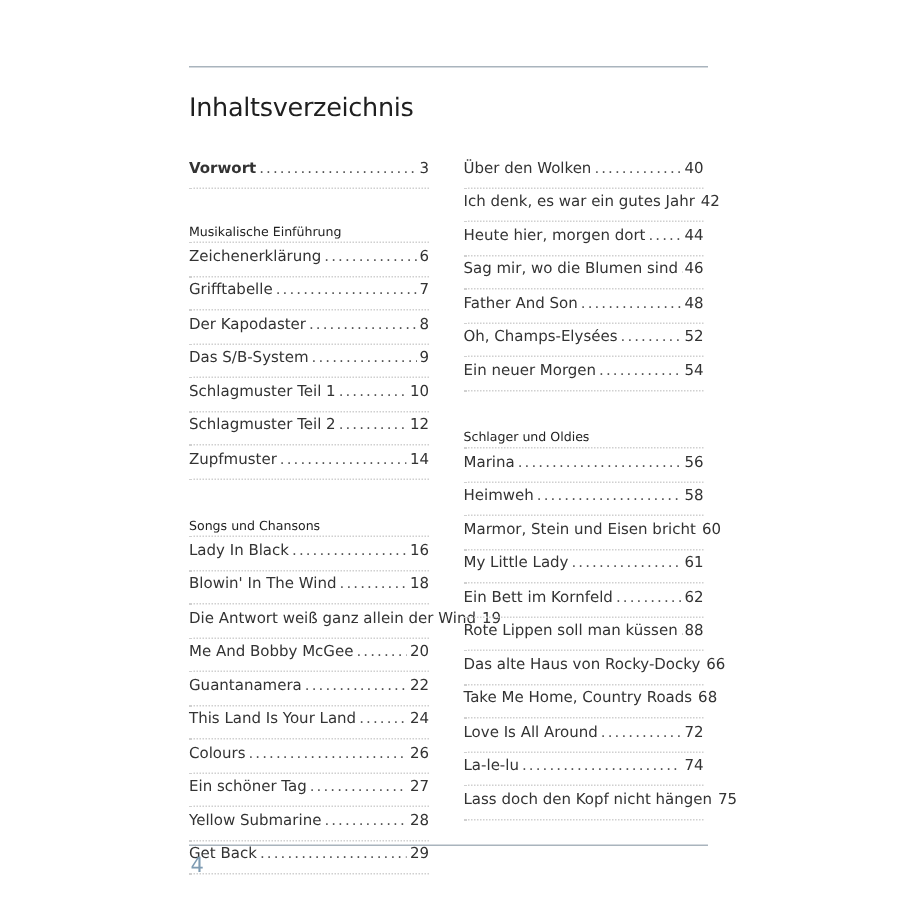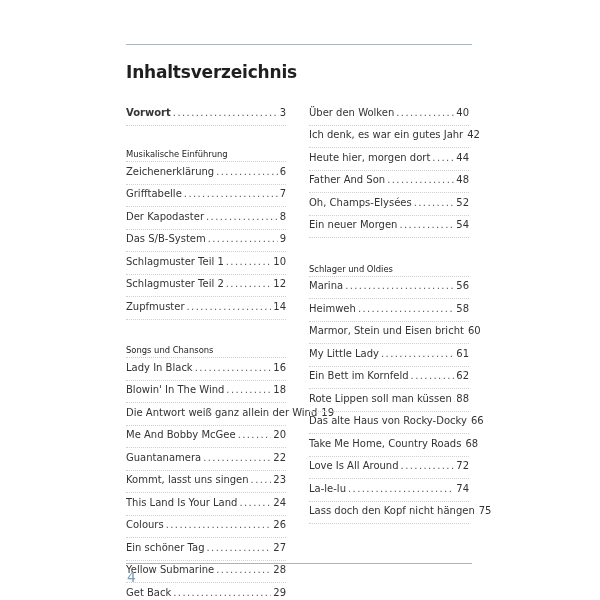--- a/index.html
+++ b/index.html
@@ -29,21 +29,21 @@
       left: 127px;
       top: 569px;
       font-size: 14px;
       color: #7f9cb3;
     }
     .title {
       position: absolute;
       left: 126px;
       top: 62px;
       font-size: 17px;
-      font-weight: bold;
+      font-weight: normal;
       color: #1f1f1f;
       letter-spacing: -0.2px;
     }
     .col {
       position: absolute;
       top: 103px;
       width: 160px;
     }
     .col.left { left: 126px; }
     .col.right { left: 309px; }
@@ -166,25 +166,20 @@
       <span class="label">Me And Bobby McGee</span>
       <span class="dots"></span>
       <span class="page">20</span>
     </div>
   <div class="entry">
       <span class="label">Guantanamera</span>
       <span class="dots"></span>
       <span class="page">22</span>
     </div>
   <div class="entry">
-      <span class="label">Kommt, lasst uns singen</span>
-      <span class="dots"></span>
-      <span class="page">23</span>
-    </div>
-  <div class="entry">
       <span class="label">This Land Is Your Land</span>
       <span class="dots"></span>
       <span class="page">24</span>
     </div>
   <div class="entry">
       <span class="label">Colours</span>
       <span class="dots"></span>
       <span class="page">26</span>
     </div>
   <div class="entry">
@@ -213,20 +208,25 @@
     </div>
   <div class="entry">
       <span class="label">Ich denk, es war ein gutes Jahr</span>
       <span class="dots"></span>
       <span class="page">42</span>
     </div>
   <div class="entry">
       <span class="label">Heute hier, morgen dort</span>
       <span class="dots"></span>
       <span class="page">44</span>
+    </div>
+  <div class="entry">
+      <span class="label">Sag mir, wo die Blumen sind</span>
+      <span class="dots"></span>
+      <span class="page">46</span>
     </div>
   <div class="entry">
       <span class="label">Father And Son</span>
       <span class="dots"></span>
       <span class="page">48</span>
     </div>
   <div class="entry">
       <span class="label">Oh, Champs-Elysées</span>
       <span class="dots"></span>
       <span class="page">52</span>

